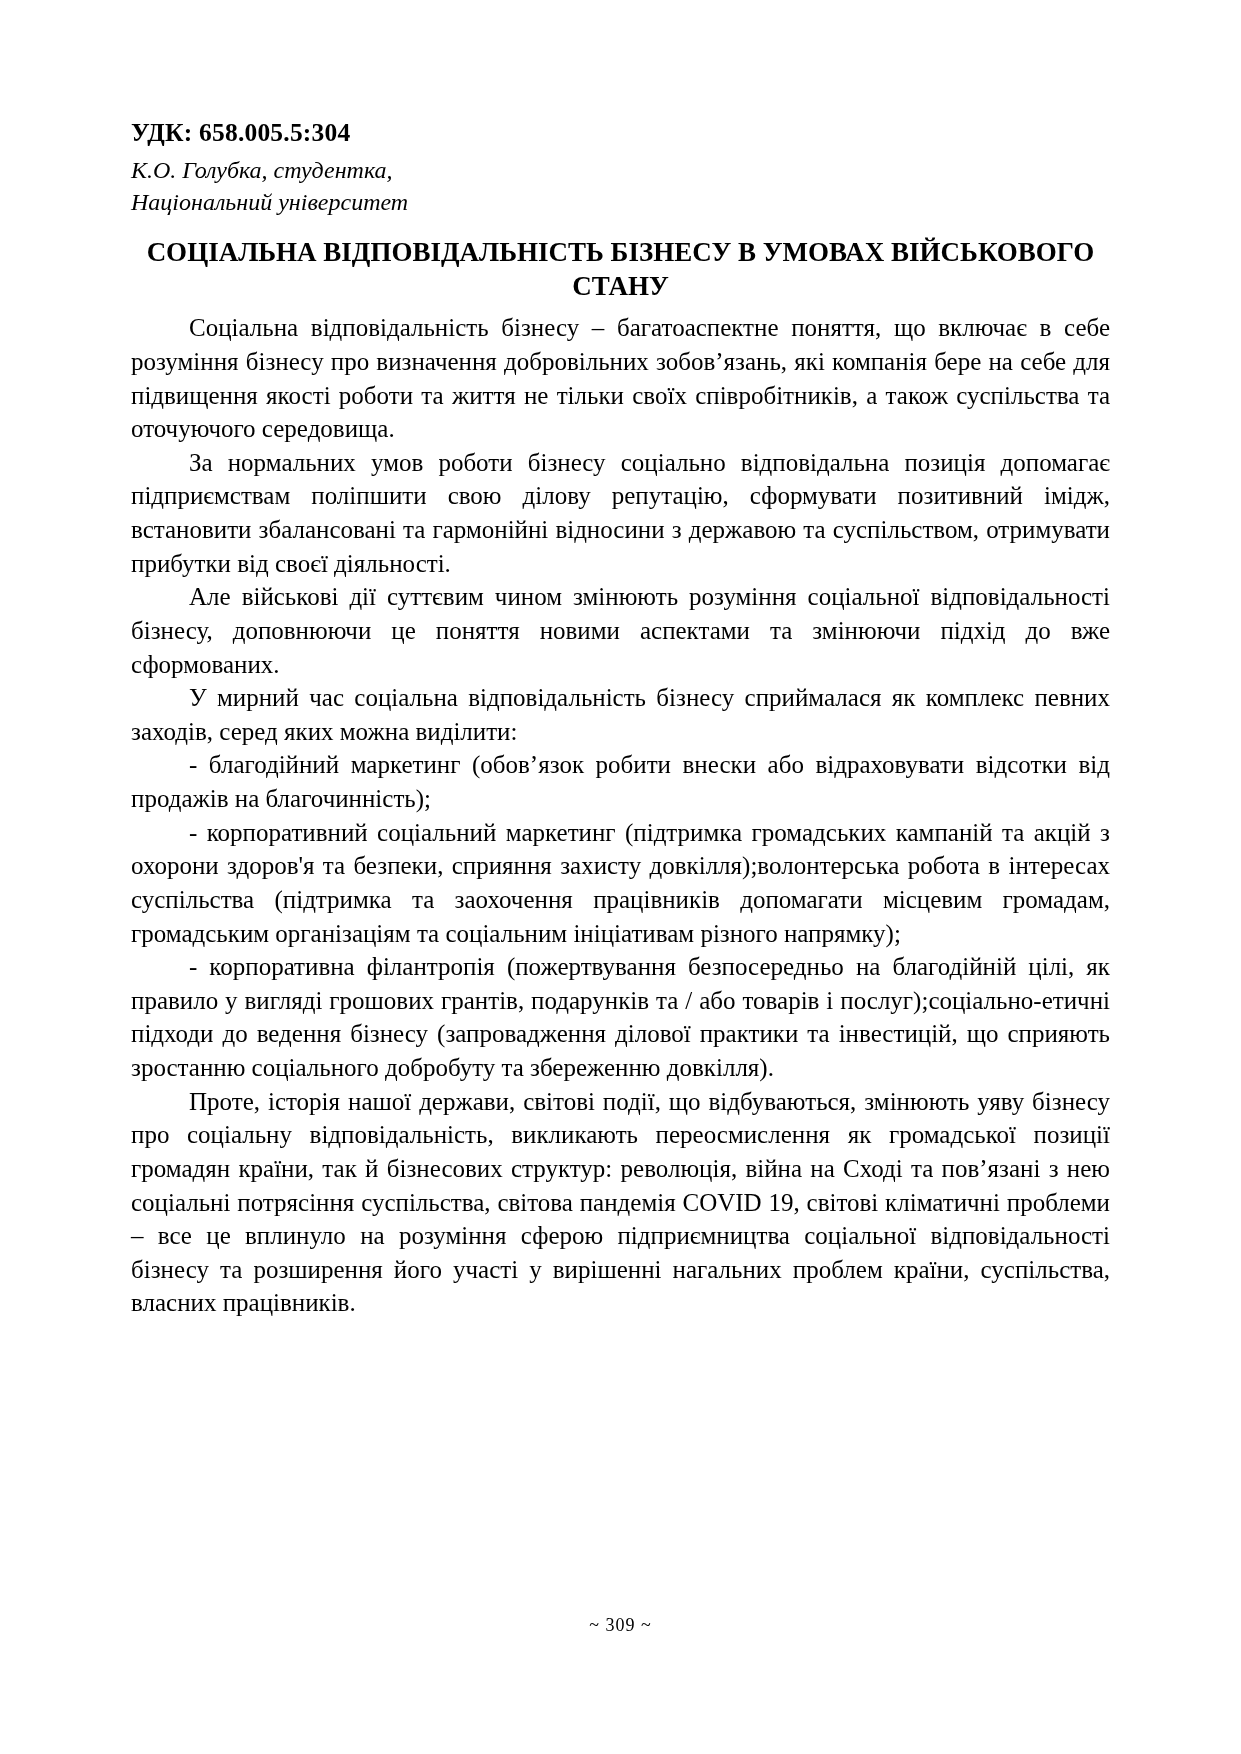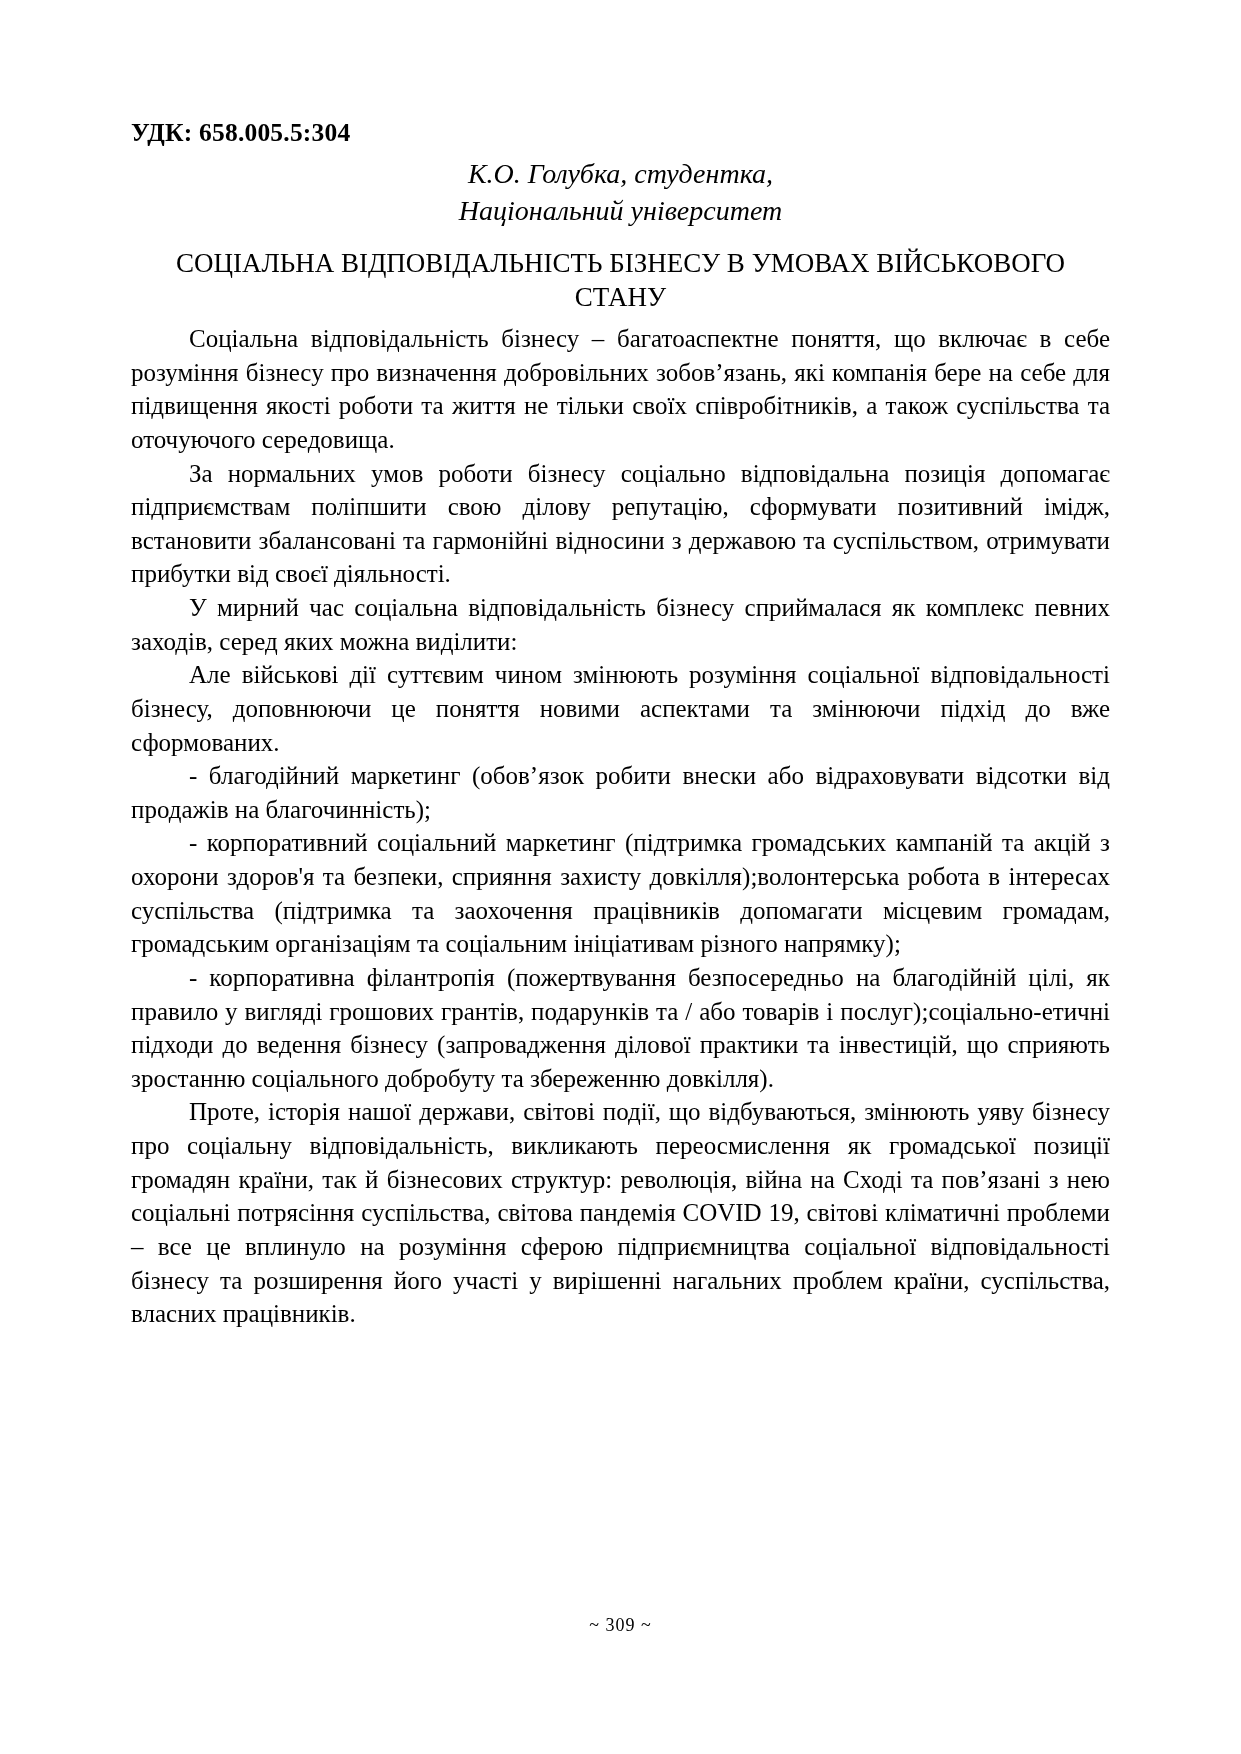--- a/index.html
+++ b/index.html
@@ -24,33 +24,33 @@
     padding: 118px 131px 0 131px;
   }
   .udk {
     font-size: 25.5px;
     font-weight: bold;
     letter-spacing: 0.2px;
     margin: 0 0 6px 0;
     line-height: 1.2;
   }
   .authors {
-    text-align: center;
+    text-align: left;
     font-style: italic;
-    font-size: 28px;
+    font-size: 24px;
     line-height: 1.33;
     margin: 2px 0 0 0;
   }
   .authors div {
     white-space: nowrap;
   }
   .title {
     text-align: center;
     font-size: 27px;
-    font-weight: normal;
+    font-weight: bold;
     line-height: 1.24;
     margin: 18px 0 8px 0;
     padding: 0 8px;
   }
   .body-text {
     font-size: 25px;
     line-height: 1.345;
     text-align: justify;
     text-justify: inter-word;
     margin: 0;
@@ -80,22 +80,22 @@
   <div class="authors">
     <div>К.О. Голубка, студентка,</div>
     <div>Національний університет</div>
   </div>
 
   <h1 class="title">СОЦІАЛЬНА ВІДПОВІДАЛЬНІСТЬ БІЗНЕСУ В УМОВАХ ВІЙСЬКОВОГО СТАНУ</h1>
 
   <div class="body-text">
     <p>Соціальна відповідальність бізнесу – багатоаспектне поняття, що включає в себе розуміння бізнесу про визначення добровільних зобов’язань, які компанія бере на себе для підвищення якості роботи та життя не тільки своїх співробітників, а також суспільства та оточуючого середовища.</p>
     <p>За нормальних умов роботи бізнесу соціально відповідальна позиція допомагає підприємствам поліпшити свою ділову репутацію, сформувати позитивний імідж, встановити збалансовані та гармонійні  відносини з державою та суспільством, отримувати прибутки від своєї діяльності.</p>
+    <p>Але військові дії суттєвим чином змінюють розуміння соціальної відповідальності бізнесу, доповнюючи це поняття новими аспектами та змінюючи підхід до вже сформованих.</p>
     <p>У мирний час соціальна відповідальність бізнесу сприймалася як комплекс певних заходів, серед яких можна виділити:</p>
-    <p>Але військові дії суттєвим чином змінюють розуміння соціальної відповідальності бізнесу, доповнюючи це поняття новими аспектами та змінюючи підхід до вже сформованих.</p>
     <p>- благодійний маркетинг (обов’язок робити внески або відраховувати відсотки від продажів на благочинність);</p>
     <p>- корпоративний соціальний маркетинг (підтримка громадських кампаній та акцій з охорони здоров'я та безпеки, сприяння захисту довкілля);волонтерська робота в інтересах суспільства (підтримка та заохочення працівників допомагати місцевим громадам, громадським організаціям та соціальним ініціативам різного напрямку);</p>
     <p>- корпоративна філантропія (пожертвування безпосередньо на благодійній цілі, як правило у вигляді грошових грантів, подарунків та / або товарів і послуг);соціально-етичні підходи до ведення бізнесу (запровадження ділової практики та інвестицій, що сприяють зростанню соціального добробуту та збереженню довкілля).</p>
     <p>Проте, історія нашої держави, світові події, що відбуваються, змінюють уяву бізнесу про соціальну відповідальність, викликають переосмислення як громадської позиції громадян країни, так й бізнесових структур: революція, війна на Сході та пов’язані з нею соціальні потрясіння суспільства, світова пандемія COVID 19, світові кліматичні проблеми – все це вплинуло на розуміння сферою підприємництва соціальної відповідальності бізнесу та розширення його участі у вирішенні нагальних проблем країни, суспільства, власних працівників.</p>
   </div>
 
   <div class="footer">~ 309 ~</div>
 
 </div>
 

